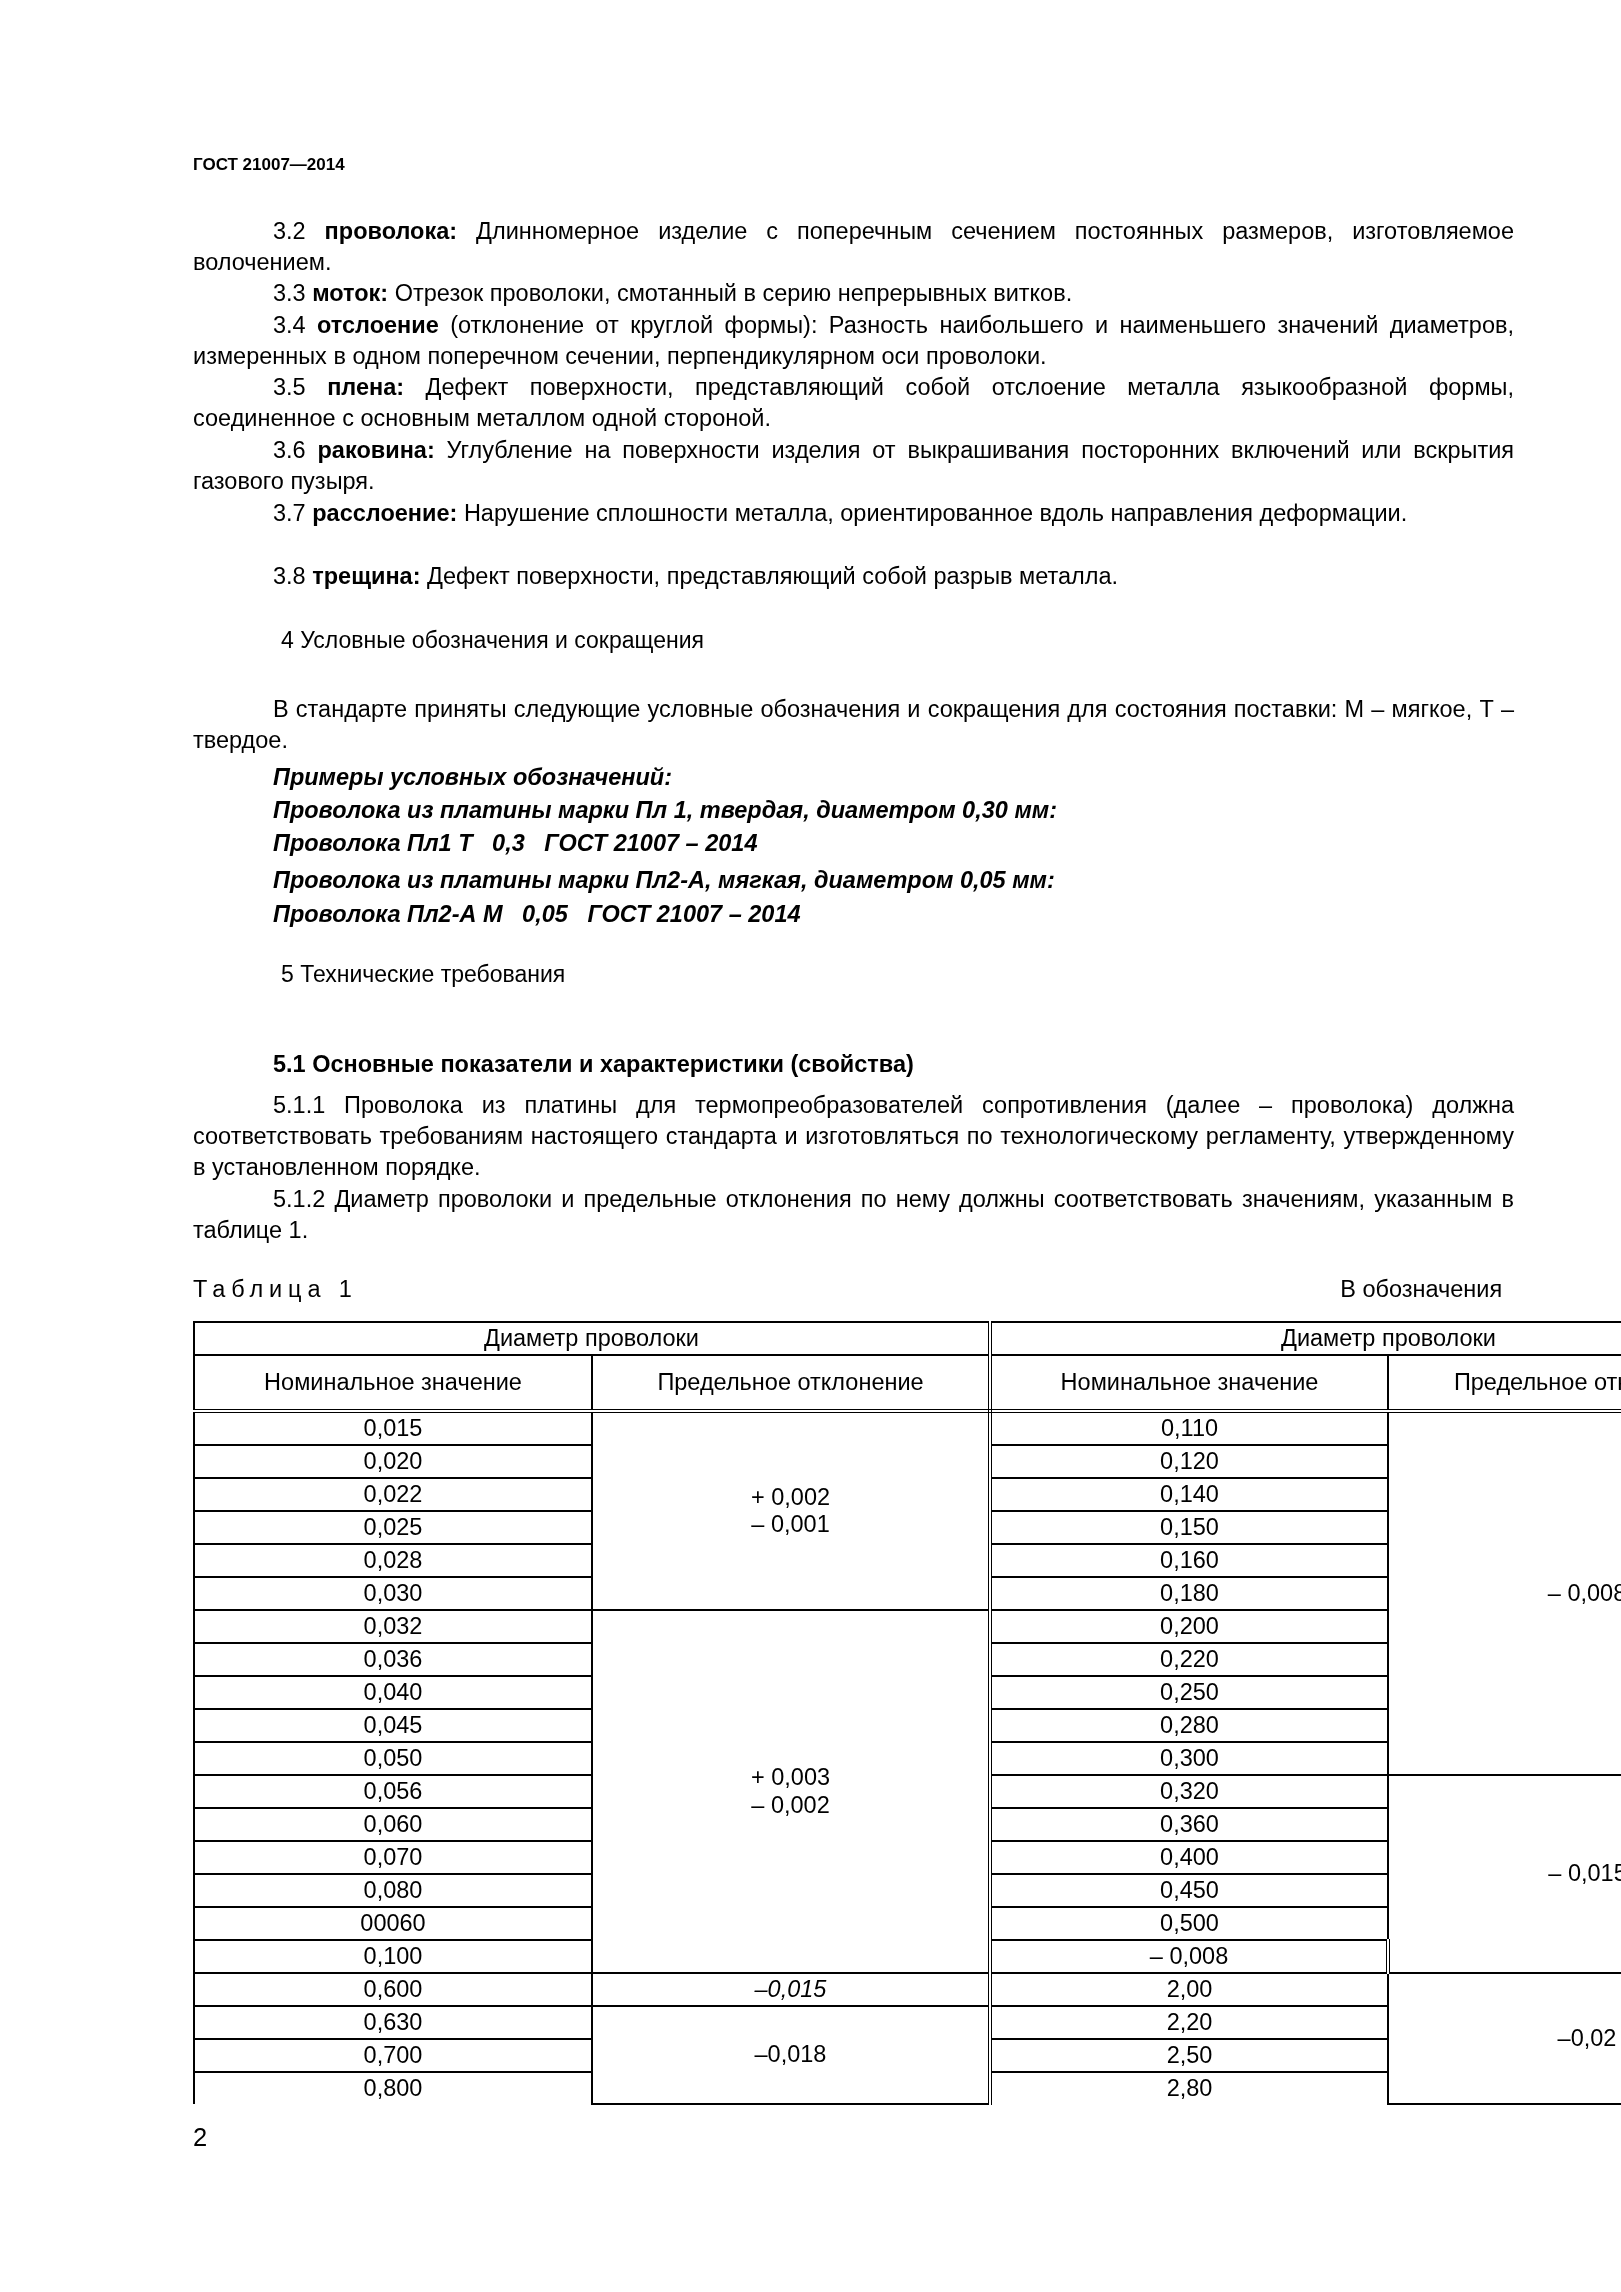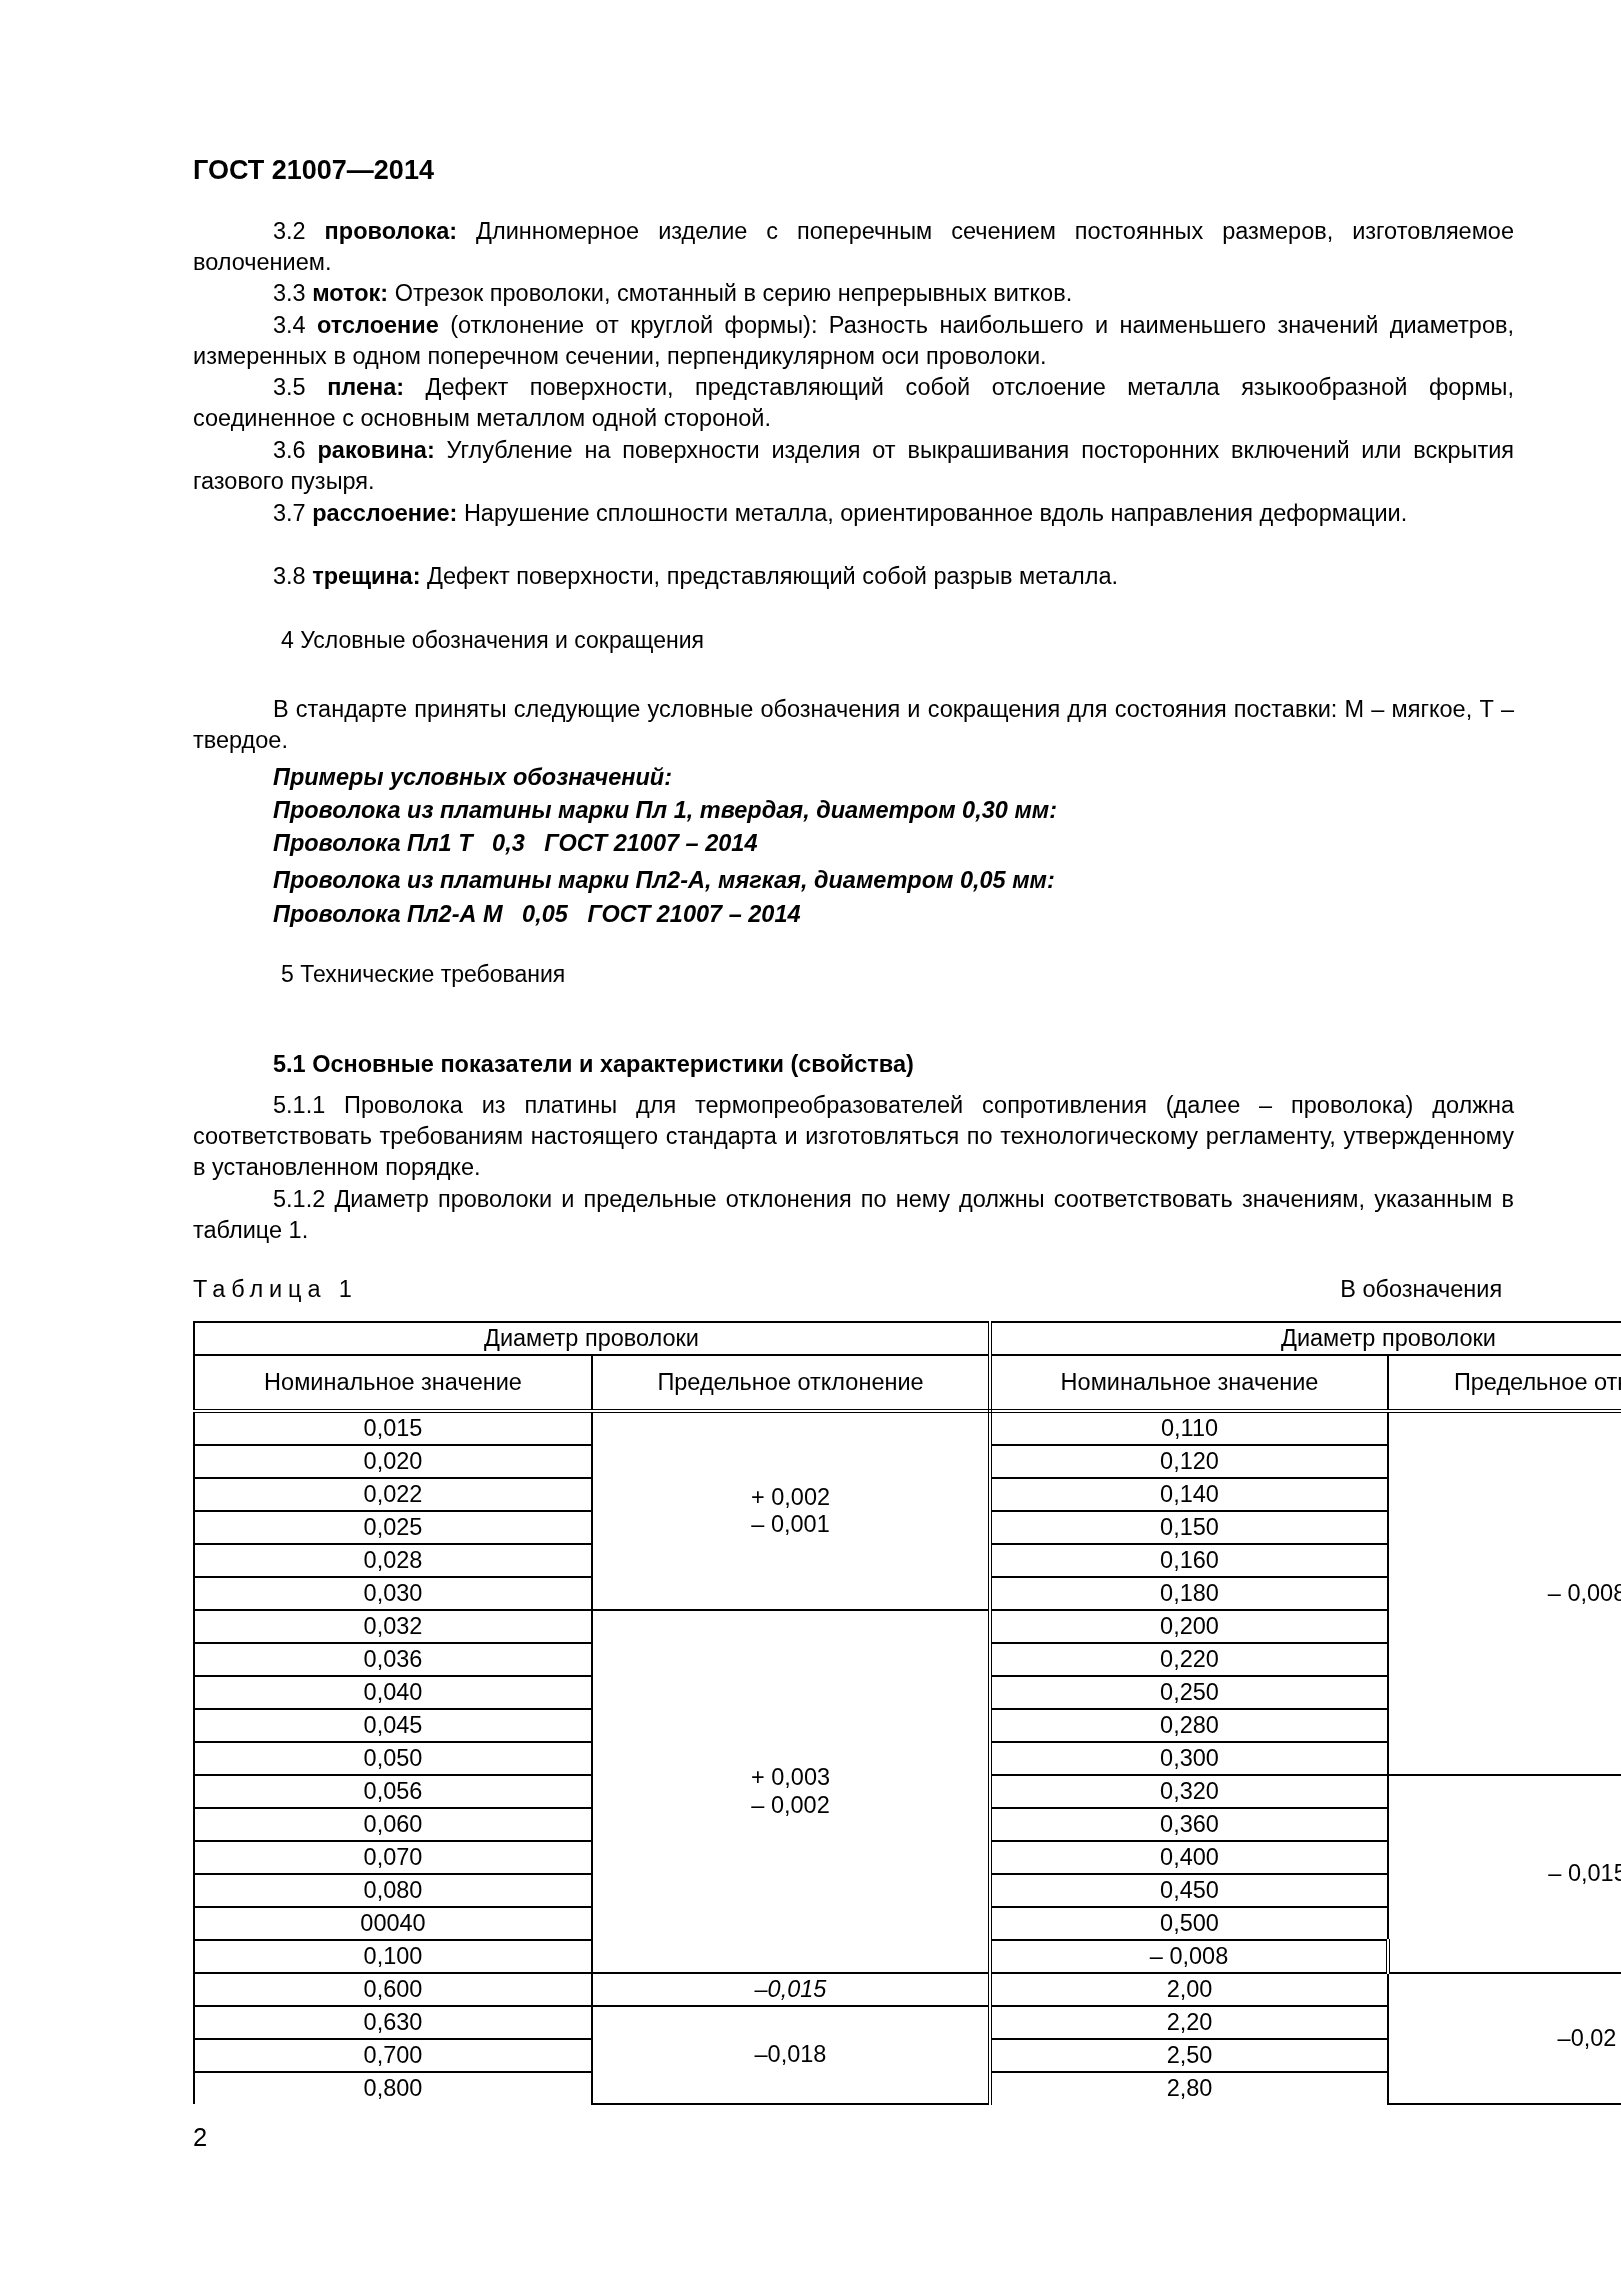--- a/index.html
+++ b/index.html
@@ -1,18 +1,18 @@
 <!DOCTYPE html>
 <html><head>
 <meta charset="utf-8">
 <style>
   html, body { margin: 0; padding: 0; background: #ffffff; }
   body { width: 1621px; height: 2293px; position: relative; font-family: "Liberation Sans", sans-serif; color: #000; }
   .page { position: absolute; left: 193px; top: 0; width: 1321px; }
-  .doc-header { position: absolute; top: 155px; left: 0; font-weight: bold; font-size: 27px; }
+  .doc-header { position: absolute; top: 155px; left: 0; font-weight: bold; font-size: 17px; }
   .para { position: absolute; left: 0; width: 1321px; font-size: 23.5px; line-height: 31px; text-align: justify; }
   .para .ind { display: inline-block; width: 80px; }
   .para b { font-weight: bold; }
   .h1 { position: absolute; left: 88px; font-size: 23px; font-weight: normal; }
   .h2 { position: absolute; left: 80px; font-size: 23.5px; font-weight: bold; margin-top: 16px; }
   .ex { position: absolute; left: 80px; font-size: 23.5px; font-weight: bold; font-style: italic; line-height: 33px; white-space: pre; text-align: right; }
   .tbl-cap { position: absolute; font-size: 23.5px; letter-spacing: 5.9px; }
   .tbl-unit { position: absolute; font-size: 23.5px; right: 11.8px; }
   table.t1 { position: absolute; left: 0; top: 1321px; width: 1594px; border-collapse: collapse; font-size: 23.5px; table-layout: fixed; }
   table.t1 td { border: 2px solid #000; text-align: center; padding: 0; height: 31px; line-height: 27.4px; }
@@ -131,21 +131,21 @@
         </tr>
         <tr>
           <td>0,070</td>
           <td>0,400</td>
         </tr>
         <tr>
           <td>0,080</td>
           <td>0,450</td>
         </tr>
         <tr>
-          <td>00040</td>
+          <td>00060</td>
           <td>0,500</td>
         </tr>
         <tr>
           <td>0,100</td>
           <td rowspan="1" class="sep" style="white-space: pre-line;">– 0,008</td>
           <td>0,560</td>
         </tr>
         <tr>
           <td>0,600</td>
           <td rowspan="1" class="sep" style="white-space: pre-line; font-style: italic;">–0,015</td>

